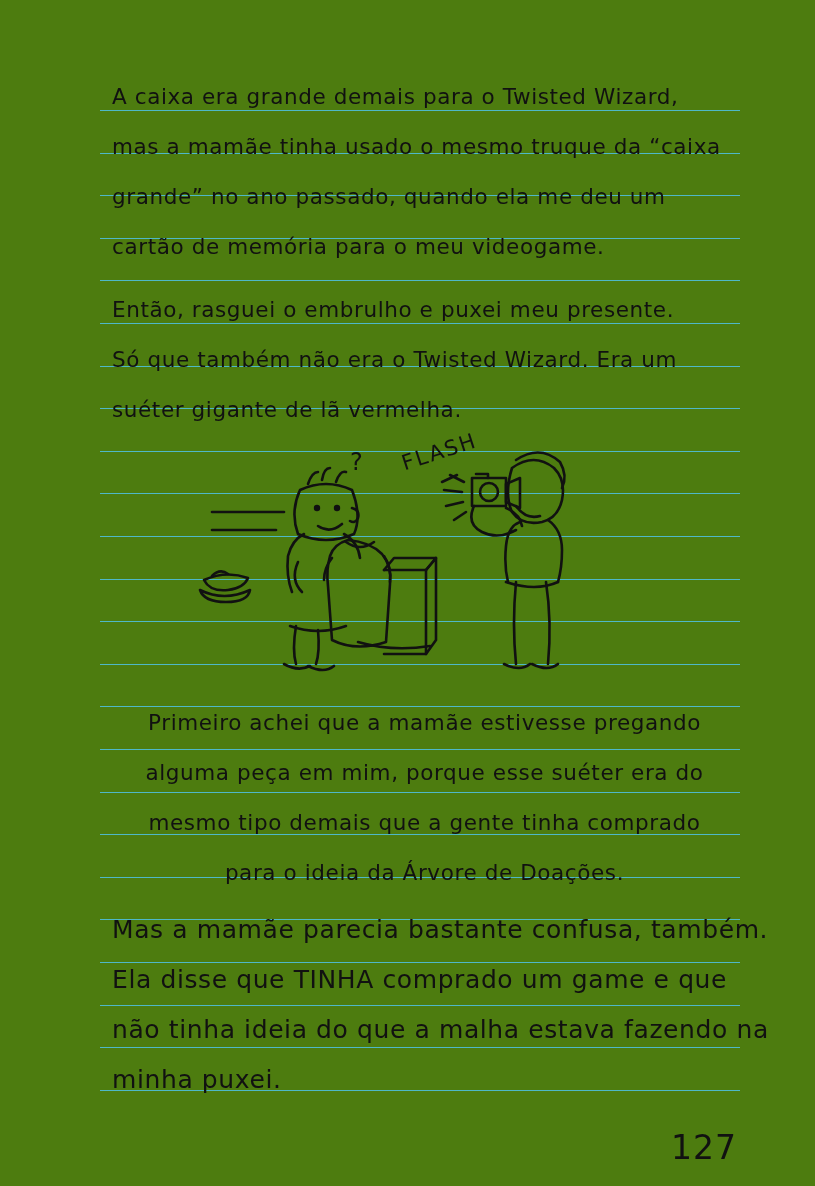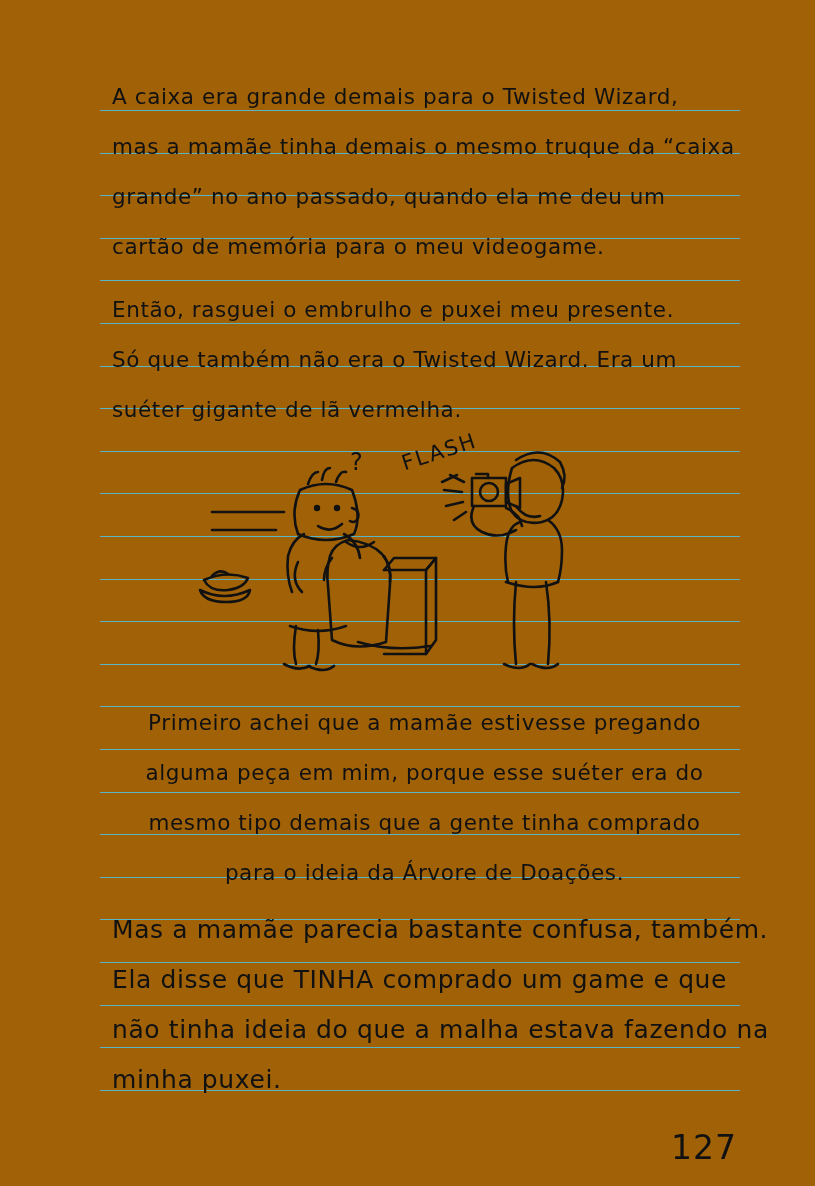--- a/index.html
+++ b/index.html
@@ -11,21 +11,21 @@
     width: 815px;
     height: 1186px;
     position: relative;
     font-family: "DejaVu Sans", sans-serif;
     overflow: hidden;
   }
 
   #page {
     position: absolute;
     inset: 0;
-    background: #a16207;
+    background: #4d7c0f;
   }
 
   
   #rules {
     position: absolute;
     left: 0;
     top: 0;
     width: 815px;
     height: 1186px;
     pointer-events: none;
@@ -113,21 +113,21 @@
       <div class="rule" style="top: 962px; left: 100px; width: 640px; background: rgb(79, 195, 232);"></div>
       <div class="rule" style="top: 1005px; left: 100px; width: 640px; background: rgb(79, 195, 232);"></div>
       <div class="rule" style="top: 1047px; left: 100px; width: 640px; background: rgb(79, 195, 232);"></div>
       <div class="rule" style="top: 1090px; left: 100px; width: 640px; background: rgb(79, 195, 232);"></div>
     </div>
 
   <div id="content">
 
     <div class="para" id="para-1" style="top:72px;">
       <div class="line">A caixa era grande demais para o Twisted Wizard,</div>
-      <div class="line">mas a mamãe tinha demais o mesmo truque da “caixa</div>
+      <div class="line">mas a mamãe tinha usado o mesmo truque da “caixa</div>
       <div class="line">grande” no ano passado, quando ela me deu um</div>
       <div class="line">cartão de memória para o meu videogame.</div>
     </div>
 
     <div class="para" id="para-2" style="top:285px;">
       <div class="line">Então, rasguei o embrulho e puxei meu presente.</div>
       <div class="line">Só que também não era o Twisted Wizard. Era um</div>
       <div class="line">suéter gigante de lã vermelha.</div>
     </div>
 

